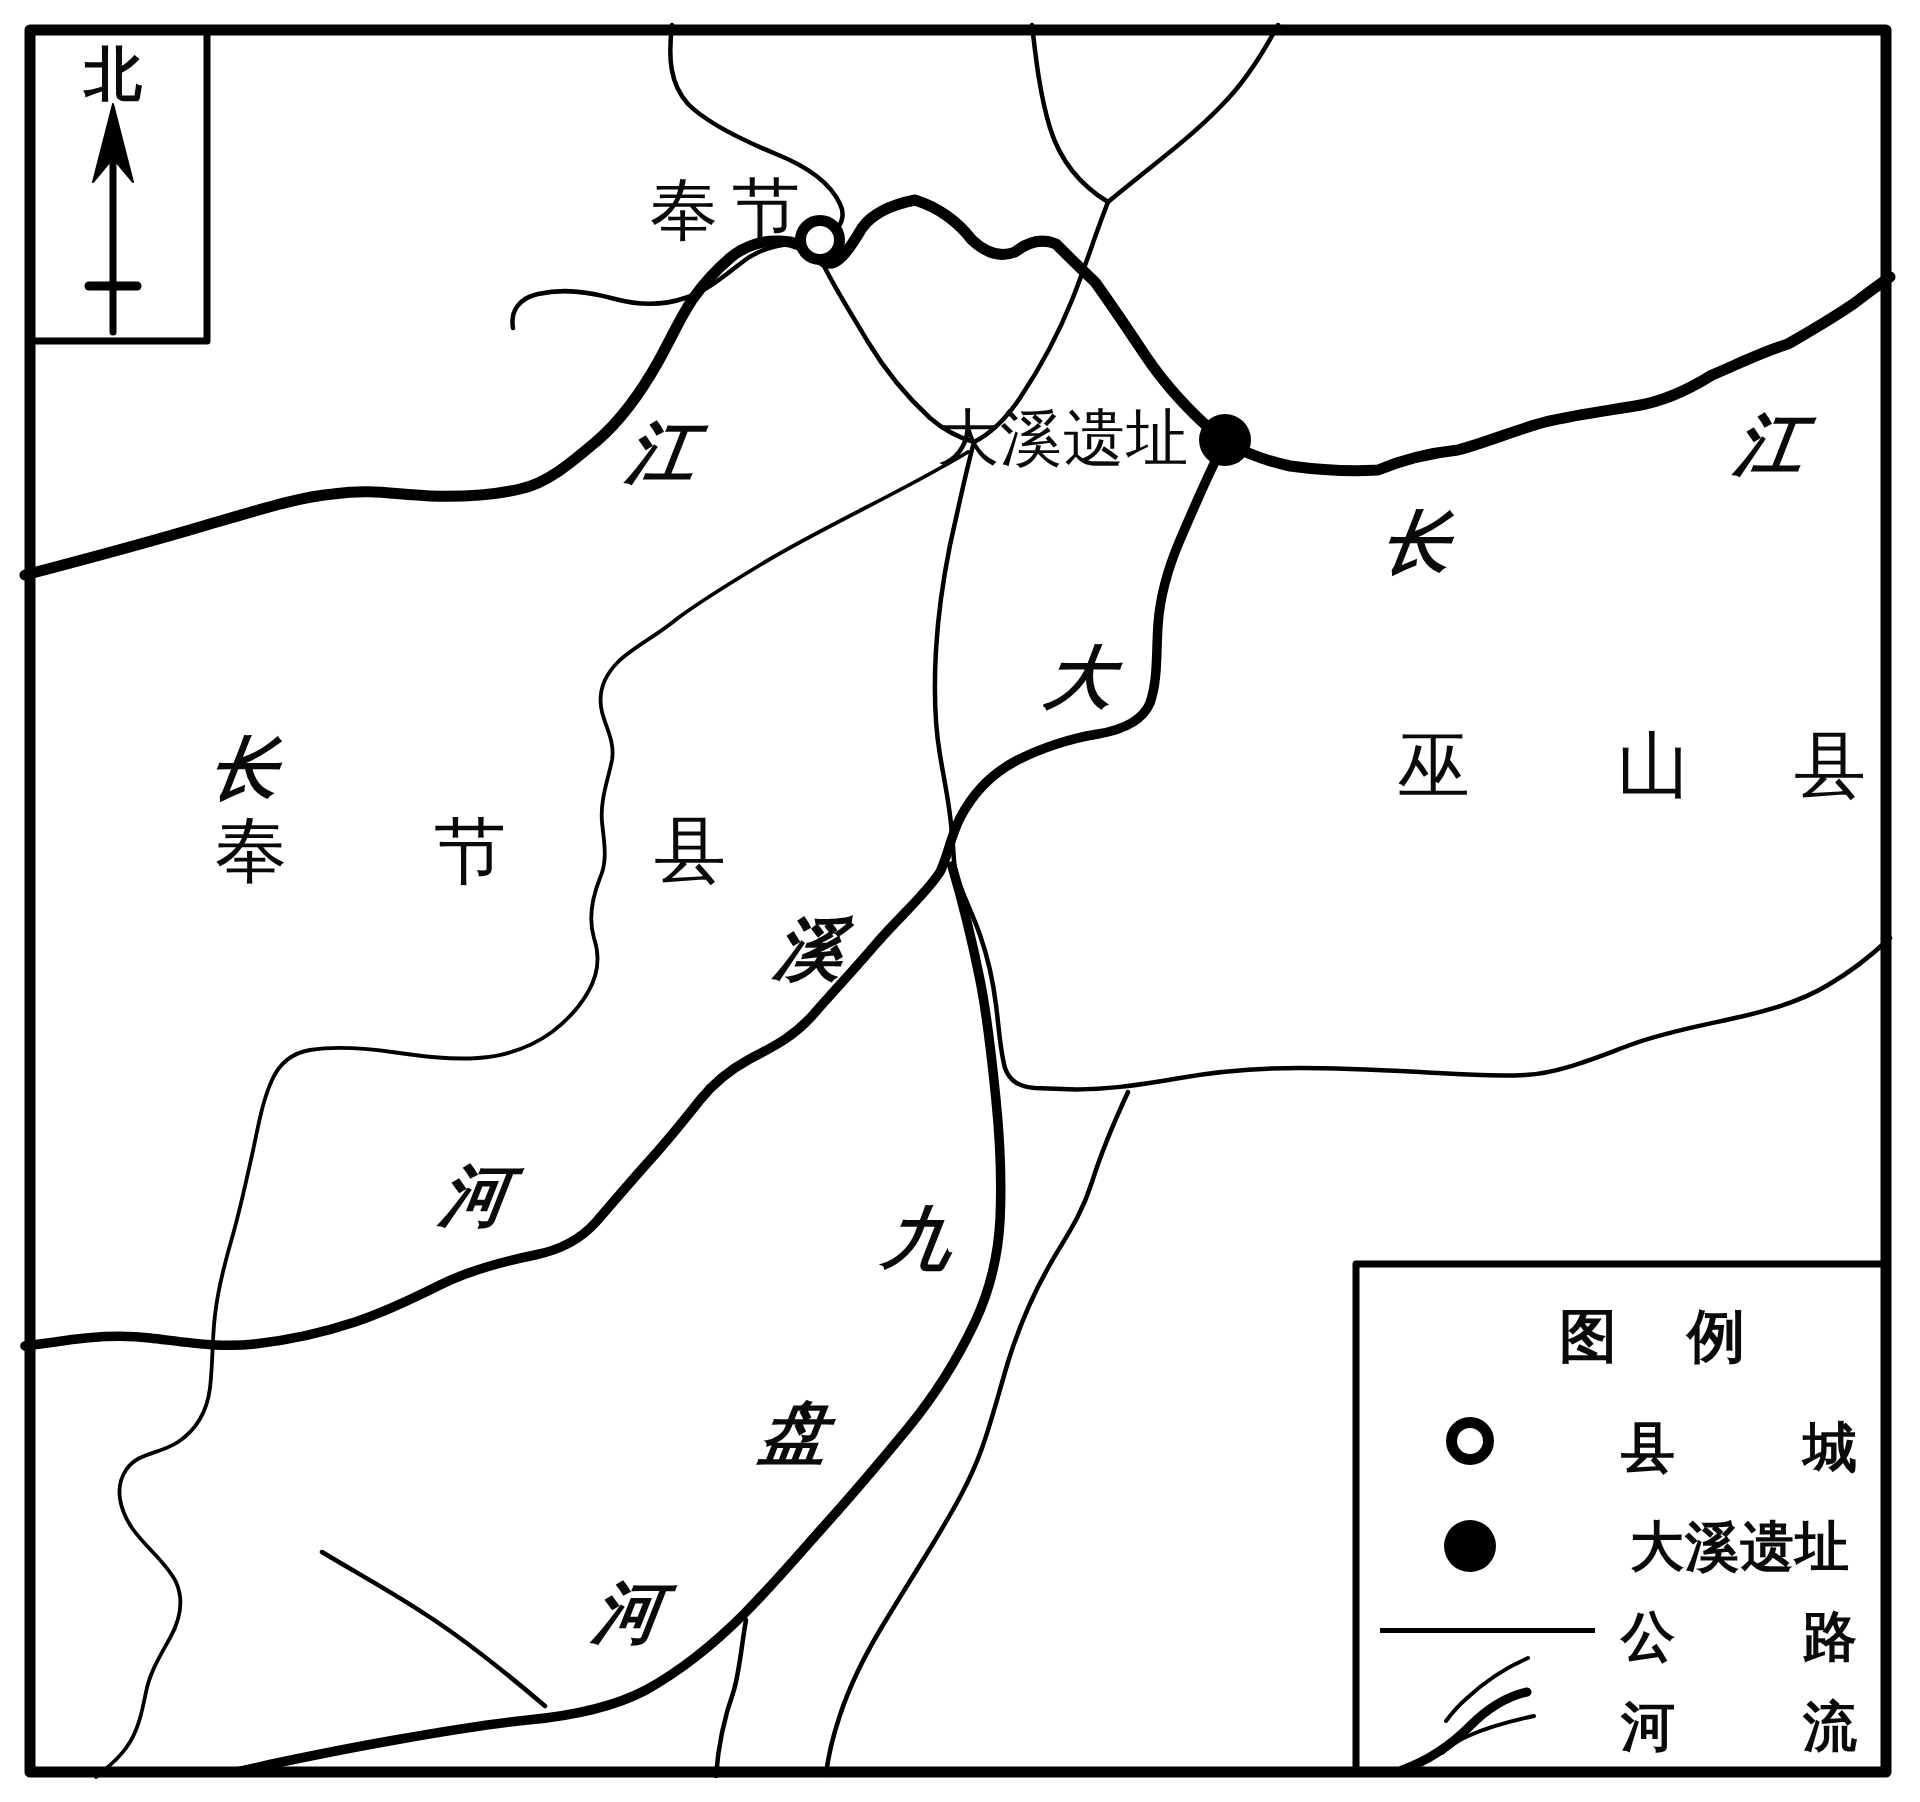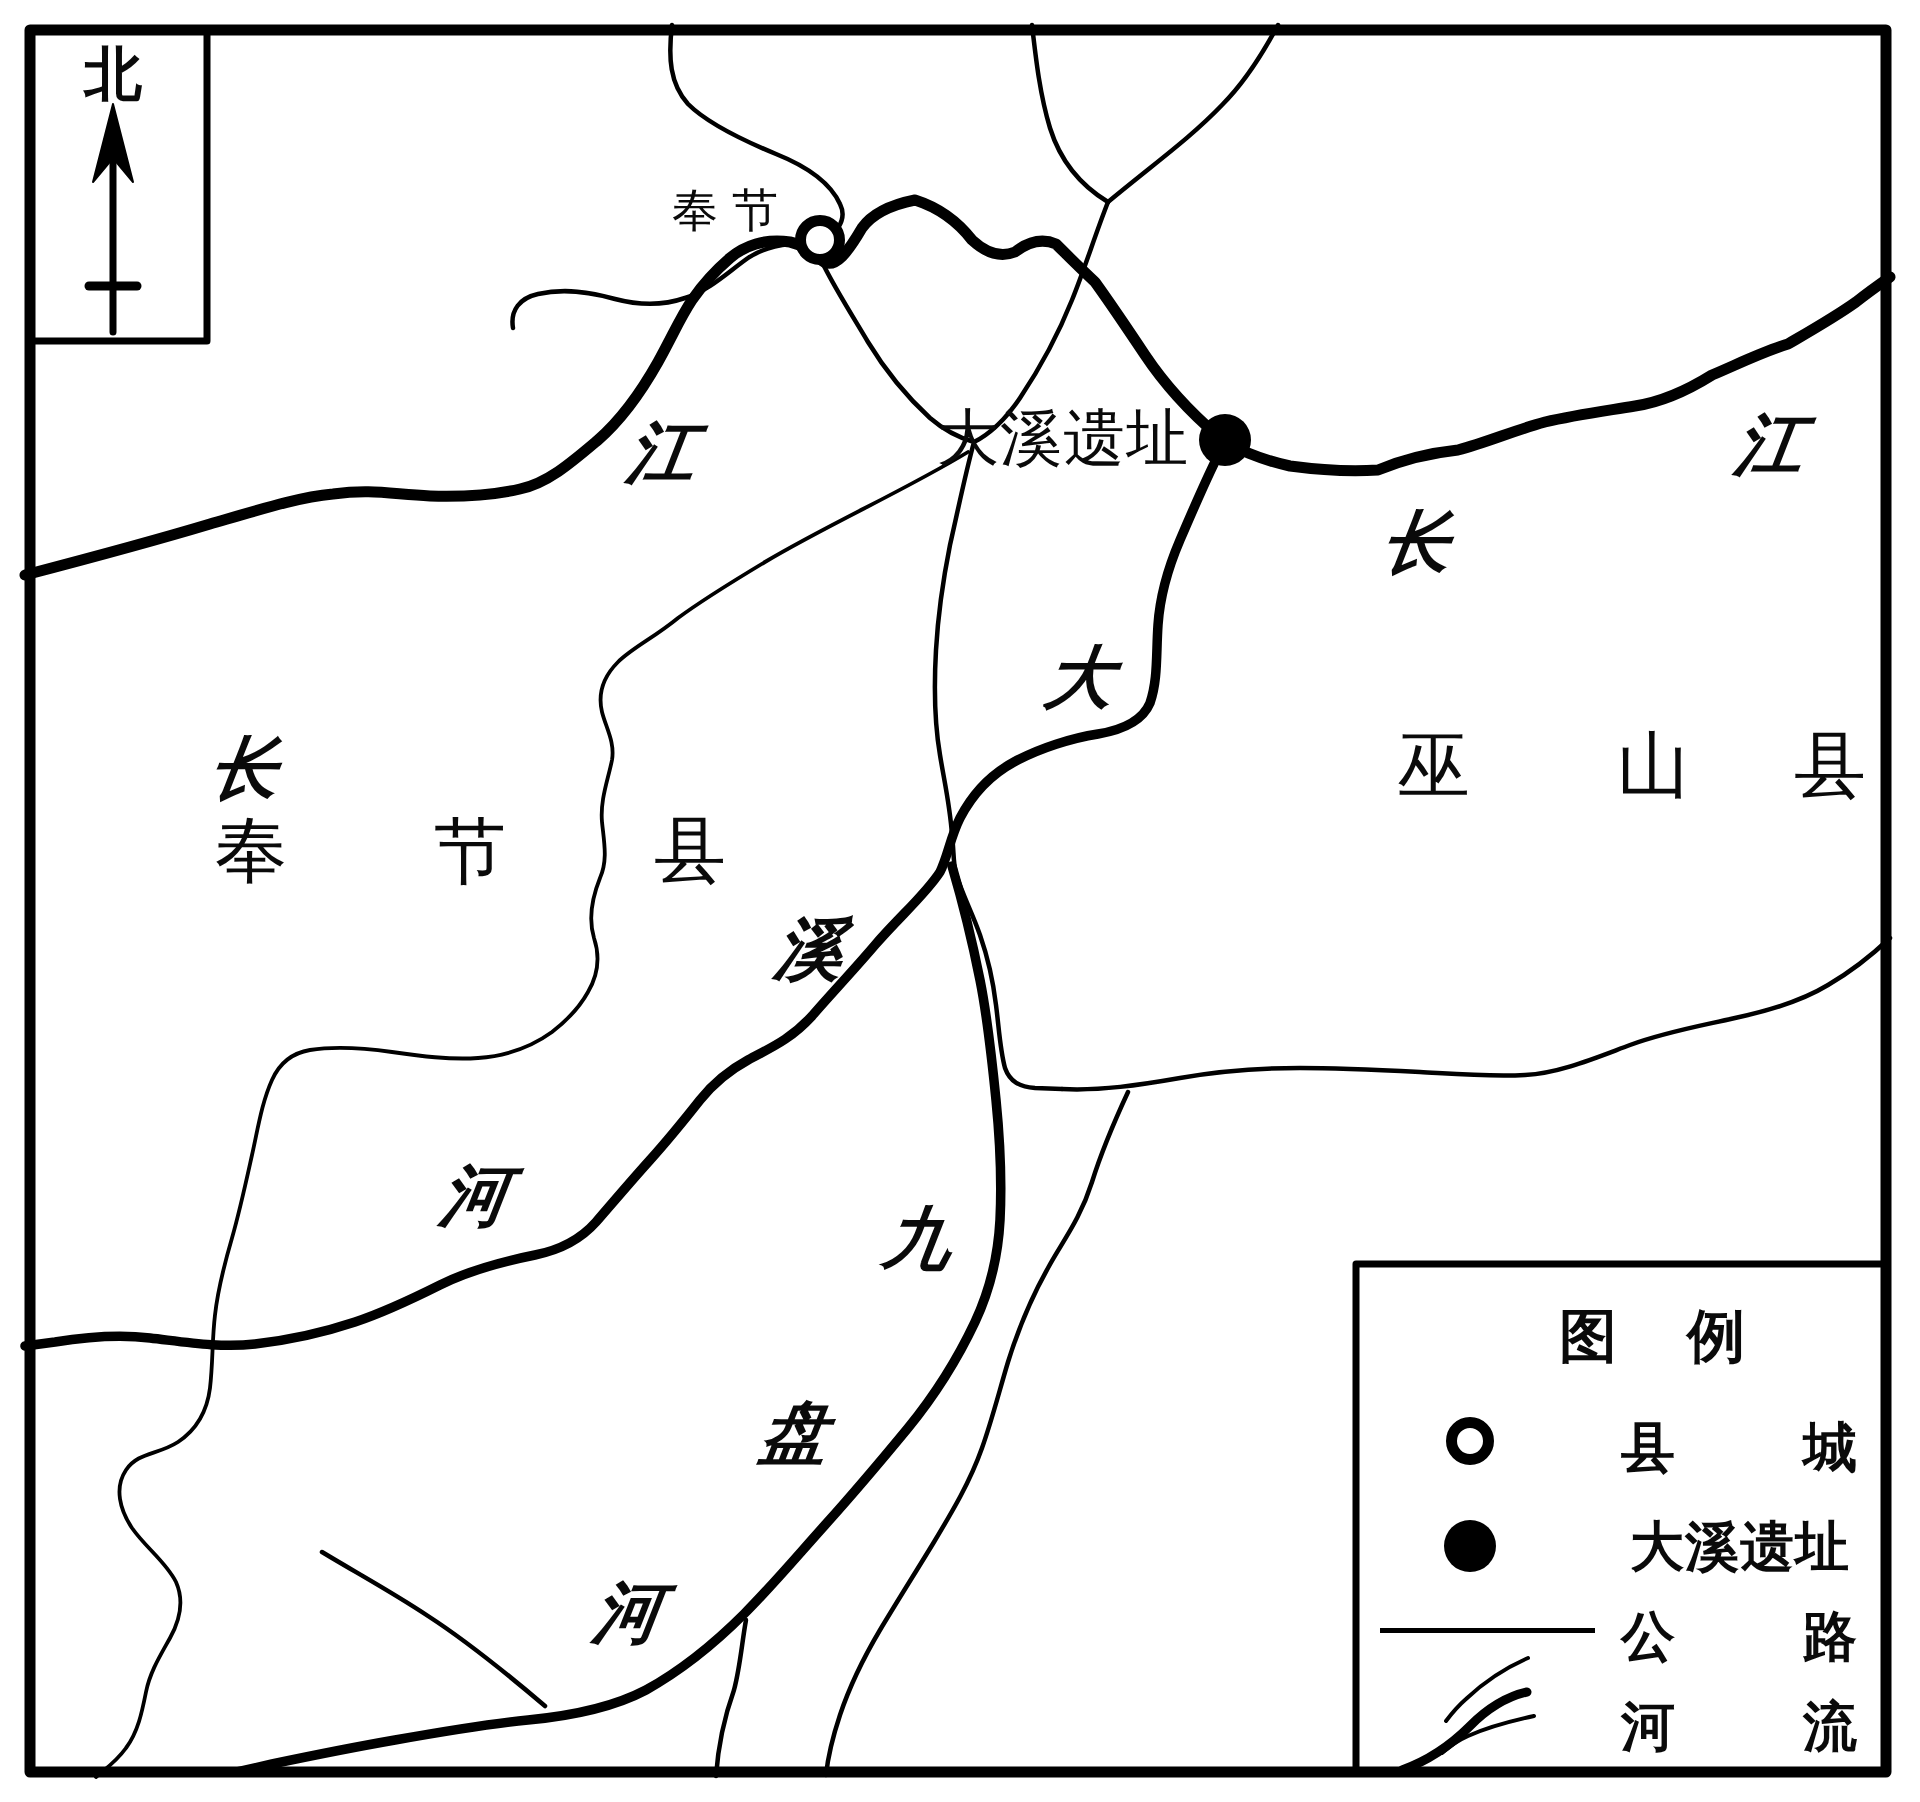--- a/index.html
+++ b/index.html
@@ -3,21 +3,21 @@
 <meta charset="utf-8">
 <style>
   html,body{margin:0;padding:0;background:#e8e8e8;}
   #stage{
     position:relative;width:1920px;height:1802px;background:#ffffff;
     font-family:"DejaVu Serif","Liberation Serif",serif;color:#0a0a0a;overflow:hidden;
   }
   #linework{position:absolute;left:0;top:0;}
   .lbl{position:absolute;transform:translate(-50%,-50%);white-space:nowrap;
        color:#0a0a0a;user-select:none;line-height:1;}
-  .serif-70{font-size:46px;}
+  .serif-70{font-size:68px;}
   .serif-72{font-size:72px;}
   .serif-62{font-size:62px;}
   .north{font-size:58px;font-weight:bold;}
   .river-char{font-size:68px;font-style:italic;font-weight:bold;transform:translate(-50%,-50%) skewX(-8deg);}
   .town{letter-spacing:14px;}
   .site-label{letter-spacing:1px;}
   .legend-title{font-size:58px;font-weight:bold;}
   .legend-item-char{font-size:54px;font-weight:bold;}
   .legend-site{font-size:54px;font-weight:bold;letter-spacing:1px;}
   

